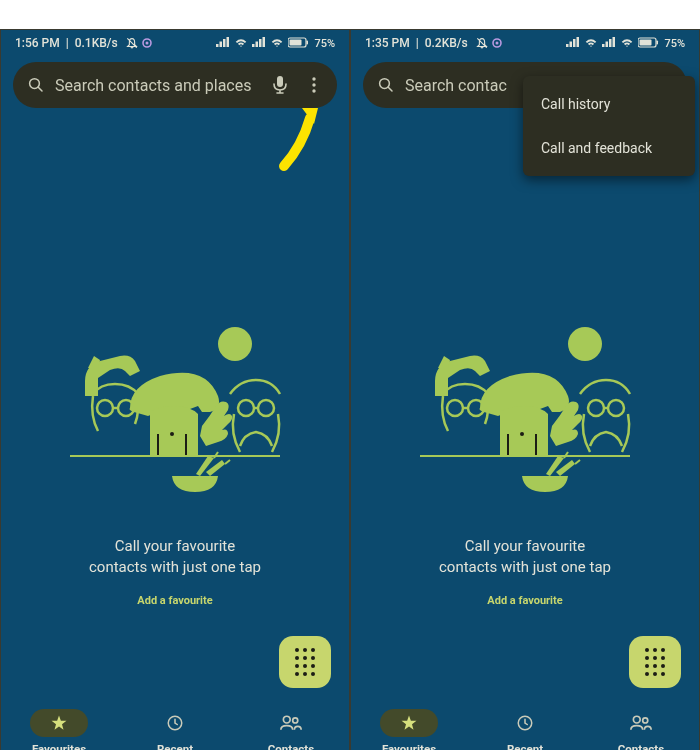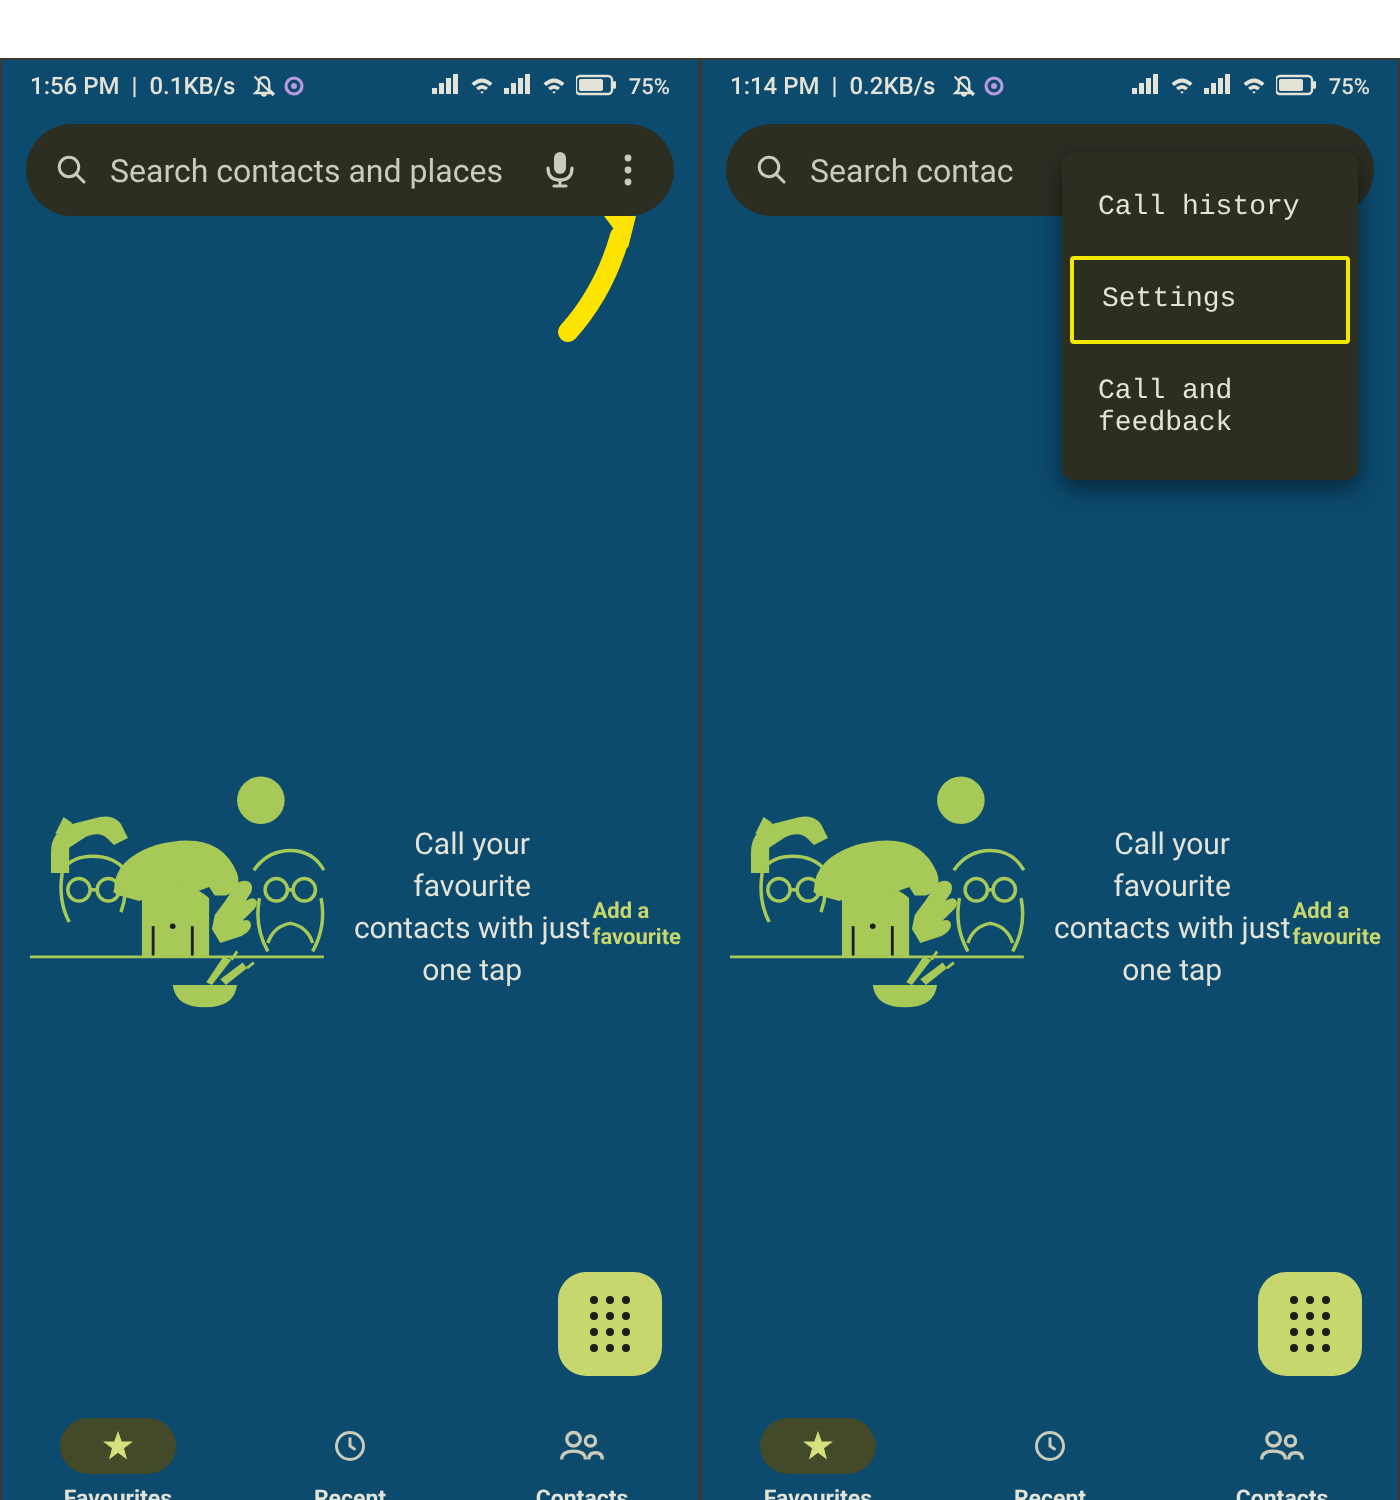--- a/index.html
+++ b/index.html
@@ -75,22 +75,23 @@
       align-items: center;
       justify-content: center;
       cursor: pointer;
       border-radius: 50%;
     }
 
     
     .content {
       flex: 1;
       display: flex;
-      align-items: center;
-      justify-content: space-between;
+      flex-direction: column;
+      align-items: center;
+      justify-content: center;
       padding-top: 110px;
       position: relative;
     }
     .illustration {
       width: 250px;
       height: 190px;
       margin-bottom: 30px;
     }
     .main-text {
       text-align: center;
@@ -175,28 +176,27 @@
       position: absolute;
       top: 74px;
       right: 22px;
       pointer-events: none;
     }
 
     
     .popup {
       position: absolute;
       top: 46px;
-      right: 20px;
+      right: 4px;
       background: #2d2e22;
       border-radius: 6px;
       padding: 6px 0;
-      width: 148px;
+      width: 172px;
       box-shadow: 0 4px 12px rgba(0,0,0,.5);
       z-index: 10;
-      font-family: Liberation Mono, monospace;
     }
     .popup-item {
       padding: 14px 18px;
       color: #e3e3d8;
       font-size: 14px;
       cursor: pointer;
     }
     .popup-item.highlight {
       border: 2px solid #f2e900;
       border-radius: 2px;
@@ -392,21 +392,21 @@
           </div>
         <span>Contacts</span>
       </div>
     </div>
     <div class="nav-indicator"></div>
   </div>
 
   <div class="phone">
     <div class="status-bar">
       <div class="status-left">
-        <span>1:14 PM</span>
+        <span>1:35 PM</span>
         <span>&nbsp;|&nbsp;</span>
         <span>0.2KB/s</span>
         <svg width="14" height="14" viewBox="0 0 16 14" style="margin-left:4px">
             <use href="#status-icons"></use>
           </svg>
         <svg width="10" height="10" viewBox="0 0 10 10">
             <circle cx="5" cy="5" r="4" fill="none" stroke="#b89ae0" stroke-width="1.6"></circle>
             <circle cx="5" cy="5" r="1.5" fill="#b89ae0"></circle>
           </svg>
       </div>
@@ -433,21 +433,20 @@
     <div class="search-bar">
       <svg class="search-icon-svg" width="18" height="18" viewBox="0 0 24 24">
           <circle cx="10" cy="10" r="6.5" stroke="#cacbb9" stroke-width="2" fill="none"></circle>
           <line x1="15" y1="15" x2="20" y2="20" stroke="#cacbb9" stroke-width="2" stroke-linecap="round"></line>
         </svg>
       <span class="search-text">Search contac</span>
     </div>
 
     <div class="popup">
       <div class="popup-item">Call history</div>
-      <div class="popup-item highlight">Settings</div>
       <div class="popup-item">Call and feedback</div>
     </div>
 
     <div class="content">
       <svg class="illustration" viewBox="0 0 250 190">
           <use href="#phone-illust"></use>
         </svg>
       <div class="main-text">
         <div>Call your favourite</div>
         <div>contacts with just one tap</div>

